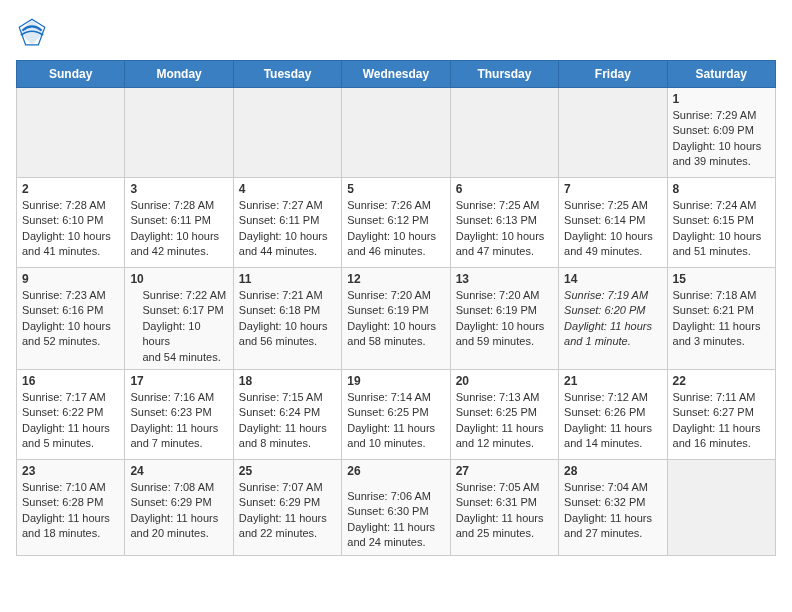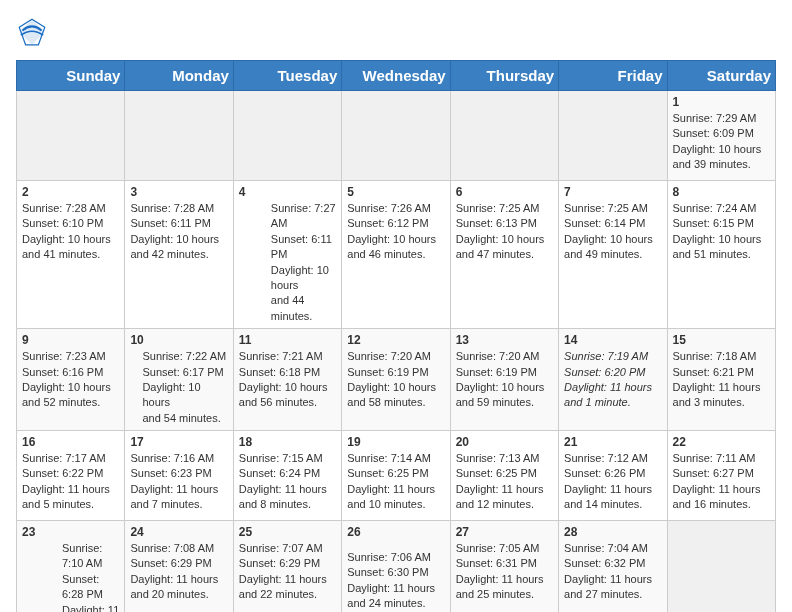--- a/index.html
+++ b/index.html
@@ -45,24 +45,24 @@
       color: #555;
     }
     table {
       width: 100%;
       border-collapse: collapse;
       table-layout: fixed;
     }
     thead tr th {
       background-color: #3a7fc1;
       color: white;
-      font-size: 15px;
+      font-size: 12px;
       font-weight: bold;
       padding: 6px 4px;
-      text-align: right;
+      text-align: center;
       border: 1px solid #2d6aaa;
     }
     tbody tr td {
       vertical-align: top;
       border: 1px solid #ccc;
       padding: 4px 5px;
       height: 90px;
       font-size: 10px;
       color: #333;
       background: #fff;
@@ -145,21 +145,21 @@
         </td>
         <td>
           <span class="day-num">3</span>
           <div class="cell-text" style="white-space: pre-line;">Sunrise: 7:28 AM
 Sunset: 6:11 PM
 Daylight: 10 hours
 and 42 minutes.</div>
         </td>
         <td>
           <span class="day-num">4</span>
-          <div class="cell-text" style="white-space: pre-line; margin-left: 32px;">Sunrise: 7:27 AM
+          <div class="cell-text" style="white-space: pre-line;">Sunrise: 7:27 AM
 Sunset: 6:11 PM
 Daylight: 10 hours
 and 44 minutes.</div>
         </td>
         <td>
           <span class="day-num">5</span>
           <div class="cell-text" style="white-space: pre-line;">Sunrise: 7:26 AM
 Sunset: 6:12 PM
 Daylight: 10 hours
 and 46 minutes.</div>
@@ -284,21 +284,21 @@
           <span class="day-num">22</span>
           <div class="cell-text" style="white-space: pre-line;">Sunrise: 7:11 AM
 Sunset: 6:27 PM
 Daylight: 11 hours
 and 16 minutes.</div>
         </td>
       </tr>
       <tr>
         <td>
           <span class="day-num">23</span>
-          <div class="cell-text" style="white-space: pre-line; margin-left: 40px;">Sunrise: 7:10 AM
+          <div class="cell-text" style="white-space: pre-line;">Sunrise: 7:10 AM
 Sunset: 6:28 PM
 Daylight: 11 hours
 and 18 minutes.</div>
         </td>
         <td>
           <span class="day-num">24</span>
           <div class="cell-text" style="white-space: pre-line;">Sunrise: 7:08 AM
 Sunset: 6:29 PM
 Daylight: 11 hours
 and 20 minutes.</div>

